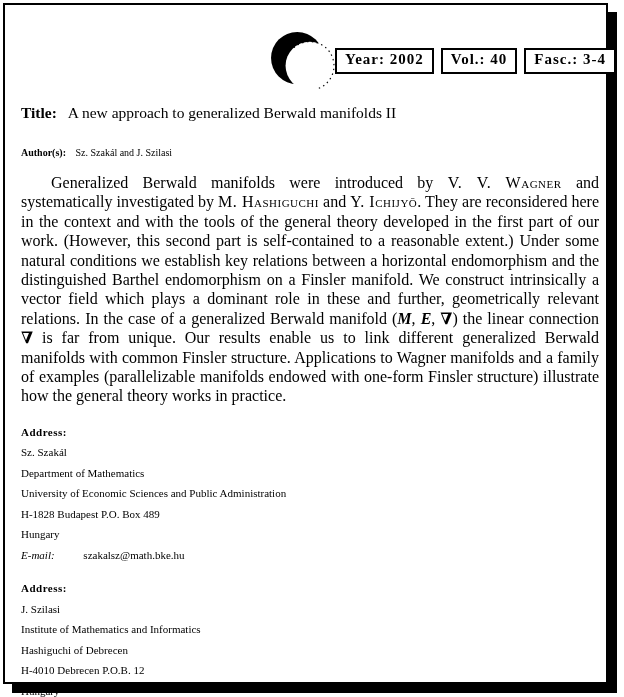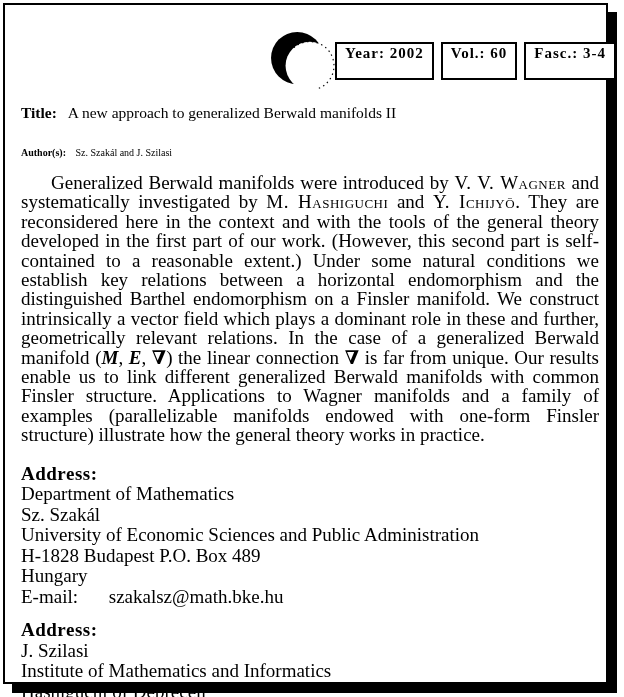--- a/index.html
+++ b/index.html
@@ -28,85 +28,85 @@
   
   .header-row {
     margin-top: 25px;
     display: flex;
     align-items: center;
   }
   .logo { width: 64px; height: 62px; margin-left: 250px; flex: 0 0 auto; }
   .badge-row { display: flex; gap: 7px; margin-left: auto; }
   .badge {
     border: 2px solid #000000;
-    padding: 1px 8px 16px 8px;
+    padding: 1px 8px 4px 8px;
     font-weight: bold;
     font-size: 15px;
     letter-spacing: 1px;
     white-space: nowrap;
     background: #ffffff;
   }
   
   .title-line { margin-top: 12px; font-size: 15.5px; }
   .author-line { margin-top: 25px; font-size: 10px; }
   .lead { font-weight: bold; }
   .lead + span { margin-left: 7px; }
   
   .abstract {
     margin-top: 15px;
-    font-size: 19px;
+    font-size: 16px;
     line-height: 19.4px;
     text-align: justify;
     text-indent: 30px;
   }
   .seg-smallcaps { font-variant: small-caps; letter-spacing: 0.5px; }
   .seg-mathvar { font-weight: bold; font-style: italic; }
   .seg-mathbold { font-weight: bold; }
   
-  .address-block { margin-top: 13px; font-size: 19px; line-height: 20.5px; }
+  .address-block { margin-top: 13px; font-size: 11px; line-height: 20.5px; }
   .address-label { font-weight: bold; letter-spacing: 0.5px; }
-  .email-line .email-label { }
+  .email-line .email-label { font-style: italic; }
   .email-line .email-value { margin-left: 26px; }
 </style>
 </head>
 <body>
 
 <div id="page">
   <div id="frame">
     <div id="content">
 
       <div class="header-row">
         <svg class="logo" viewBox="0 0 66 64" xmlns="http://www.w3.org/2000/svg" aria-hidden="true">
           <circle cx="27" cy="29" r="27" fill="#000000"></circle>
           <circle cx="40" cy="37" r="25" fill="#ffffff"></circle>
           <path d="M 23.5 18.2 A 25 25 0 1 1 49.3 60.2" fill="none" stroke="#000000" stroke-width="1.2" stroke-dasharray="1.5 3.5"></path>
         </svg>
         <div class="badge-row">
           <div class="badge">Year: 2002</div>
-          <div class="badge">Vol.: 60</div>
+          <div class="badge">Vol.: 40</div>
           <div class="badge">Fasc.: 3-4</div>
         </div>
       </div>
 
       <div class="title-line">
         <span class="lead">Title:</span>
         <span>A new approach to generalized Berwald manifolds II</span>
       </div>
 
       <div class="author-line">
         <span class="lead">Author(s):</span>
         <span>Sz. Szakál and J. Szilasi</span>
       </div>
 
       <p class="abstract"><span class="seg-normal">Generalized Berwald manifolds were introduced by </span><span class="seg-smallcaps">V. V. Wagner</span><span class="seg-normal"> and systematically investigated by </span><span class="seg-smallcaps">M. Hashiguchi</span><span class="seg-normal"> and </span><span class="seg-smallcaps">Y. Ichijyō</span><span class="seg-normal">. They are reconsidered here in the context and with the tools of the general theory developed in the first part of our work. (However, this second part is self-contained to a reasonable extent.) Under some natural conditions we establish key relations between a horizontal endomorphism and the distinguished Barthel endomorphism on a Finsler manifold. We construct intrinsically a vector field which plays a dominant role in these and further, geometrically relevant relations. In the case of a generalized Berwald manifold (</span><span class="seg-mathvar">M</span><span class="seg-normal">, </span><span class="seg-mathvar">E</span><span class="seg-normal">, </span><span class="seg-mathbold">∇</span><span class="seg-normal">) the linear connection </span><span class="seg-mathbold">∇</span><span class="seg-normal"> is far from unique. Our results enable us to link different generalized Berwald manifolds with common Finsler structure. Applications to Wagner manifolds and a family of examples (parallelizable manifolds endowed with one-form Finsler structure) illustrate how the general theory works in practice.</span></p>
 
       <div class="address-block">
         <div class="address-label">Address:</div>
+        <div>Sz. Szakál</div>
         <div>Department of Mathematics</div>
-        <div>Sz. Szakál</div>
         <div>University of Economic Sciences and Public Administration</div>
         <div>H-1828 Budapest P.O. Box 489</div>
         <div>Hungary</div>
         <div class="email-line">
           <span class="email-label">E-mail:</span>
           <span class="email-value">szakalsz@math.bke.hu</span>
         </div>
       </div>
 
       <div class="address-block">

